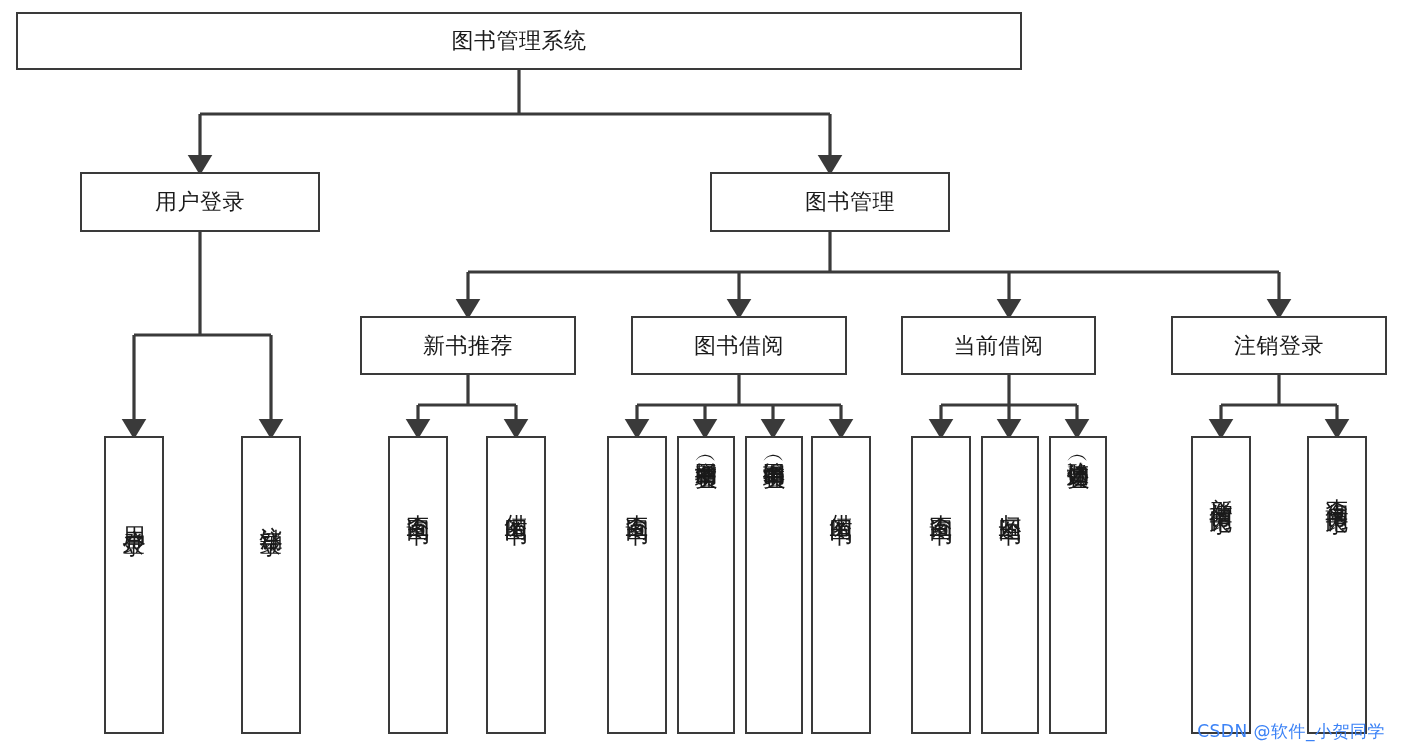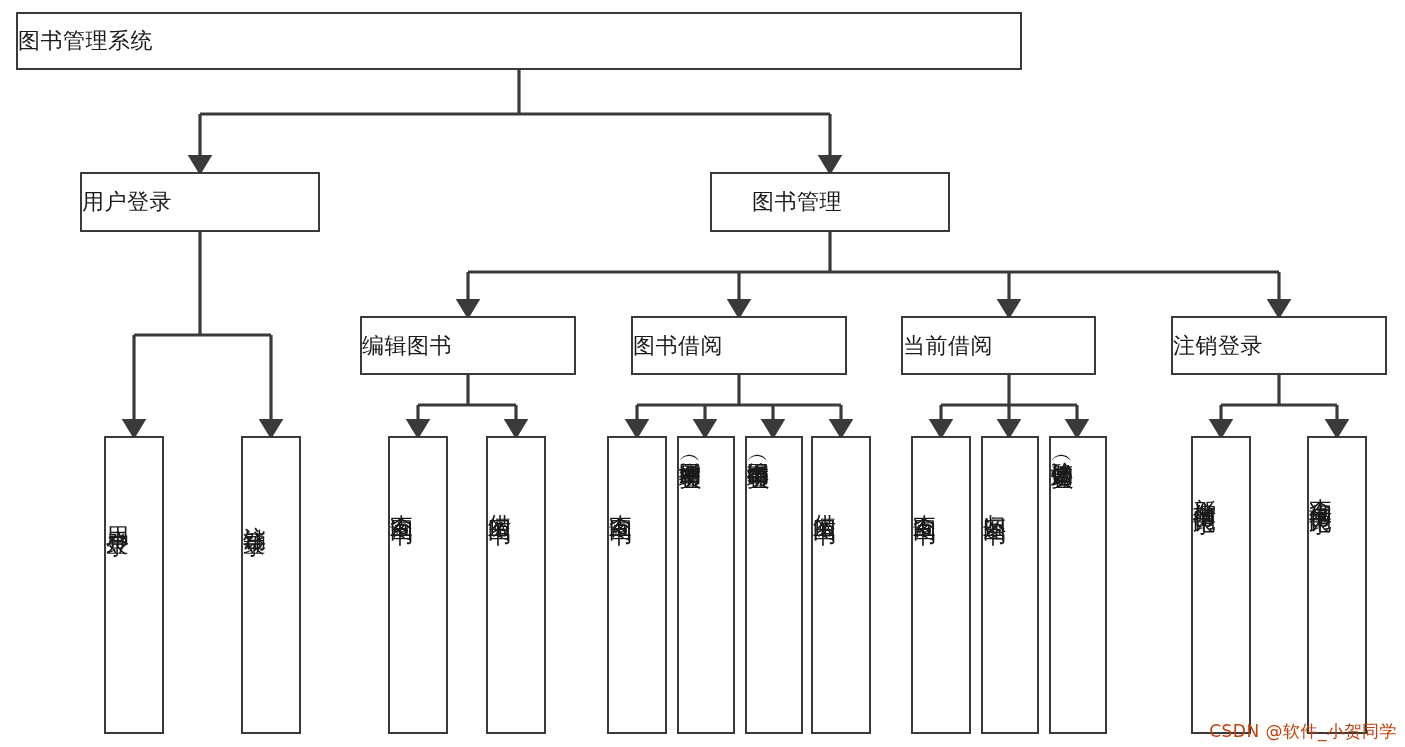--- a/index.html
+++ b/index.html
@@ -26,20 +26,21 @@
     height: 747px;
     pointer-events: none;
   }
   .node {
     position: absolute;
     box-sizing: border-box;
     background: #ffffff;
     border: 2px solid #3a3a3a;
     display: flex;
     align-items: center;
+    justify-content: center;
     z-index: 2;
   }
   .node-label {
     color: #1a1a1a;
     text-align: center;
     line-height: 1.16;
     letter-spacing: 0.5px;
     white-space: nowrap;
   }
   .node.horizontal .node-label {
@@ -64,24 +65,24 @@
     padding-top: 64px;
   }
   .node.vertical.mid2 .node-label {
     padding-top: 52px;
   }
   .node.vertical.mid3 .node-label {
     padding-top: 36px;
   }
   #watermark {
     position: absolute;
-    right: 8px;
+    right: 20px;
     bottom: 4px;
     font-size: 17px;
-    color: #c2410c;
+    color: #3b82f6;
     letter-spacing: 0.5px;
     white-space: nowrap;
     z-index: 5;
   }
 </style>
 </head>
 <body>
 
 <div id="diagram-root">
 
@@ -140,21 +141,21 @@
   </div>
 
   <div class="node horizontal" style="left:80px; top:172px; width:240px; height:60px;">
     <span class="node-label">用户登录</span>
   </div>
   <div class="node horizontal" style="left:710px; top:172px; width:240px; height:60px;padding-left:40px;">
     <span class="node-label">图书管理</span>
   </div>
 
   <div class="node horizontal" style="left:360px; top:316px; width:216px; height:59px;">
-    <span class="node-label">编辑图书</span>
+    <span class="node-label">新书推荐</span>
   </div>
   <div class="node horizontal" style="left:631px; top:316px; width:216px; height:59px;">
     <span class="node-label">图书借阅</span>
   </div>
   <div class="node horizontal" style="left:901px; top:316px; width:195px; height:59px;">
     <span class="node-label">当前借阅</span>
   </div>
   <div class="node horizontal" style="left:1171px; top:316px; width:216px; height:59px;">
     <span class="node-label">注销登录</span>
   </div>

